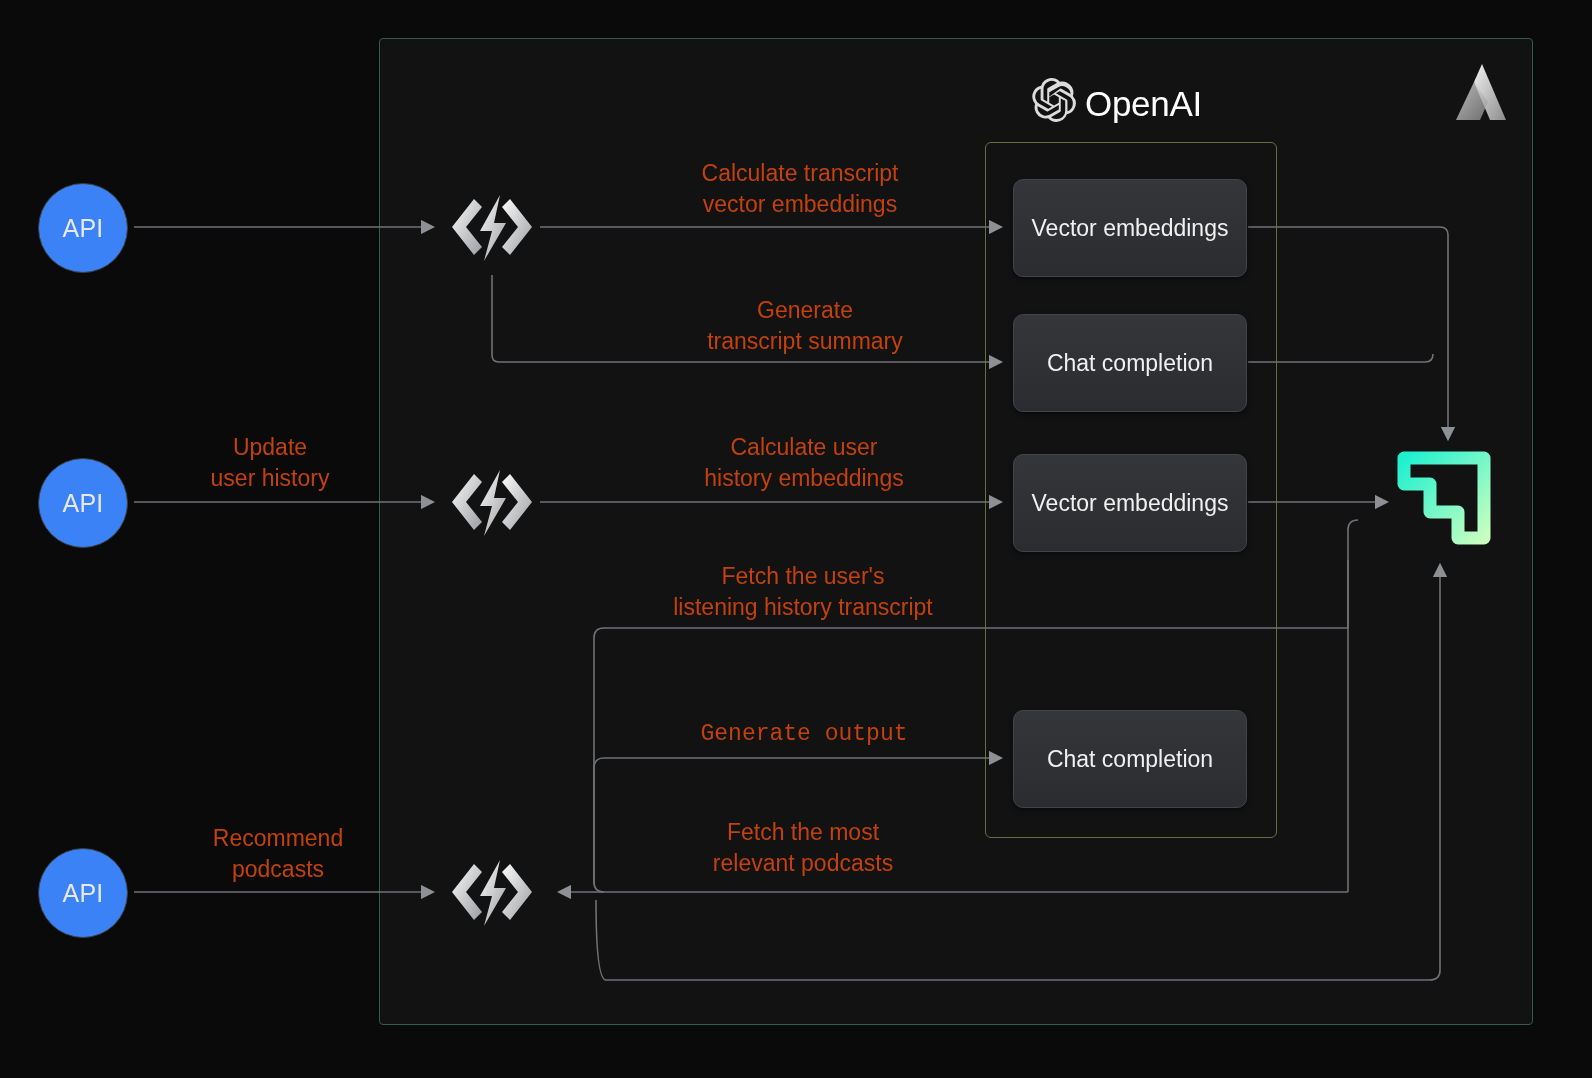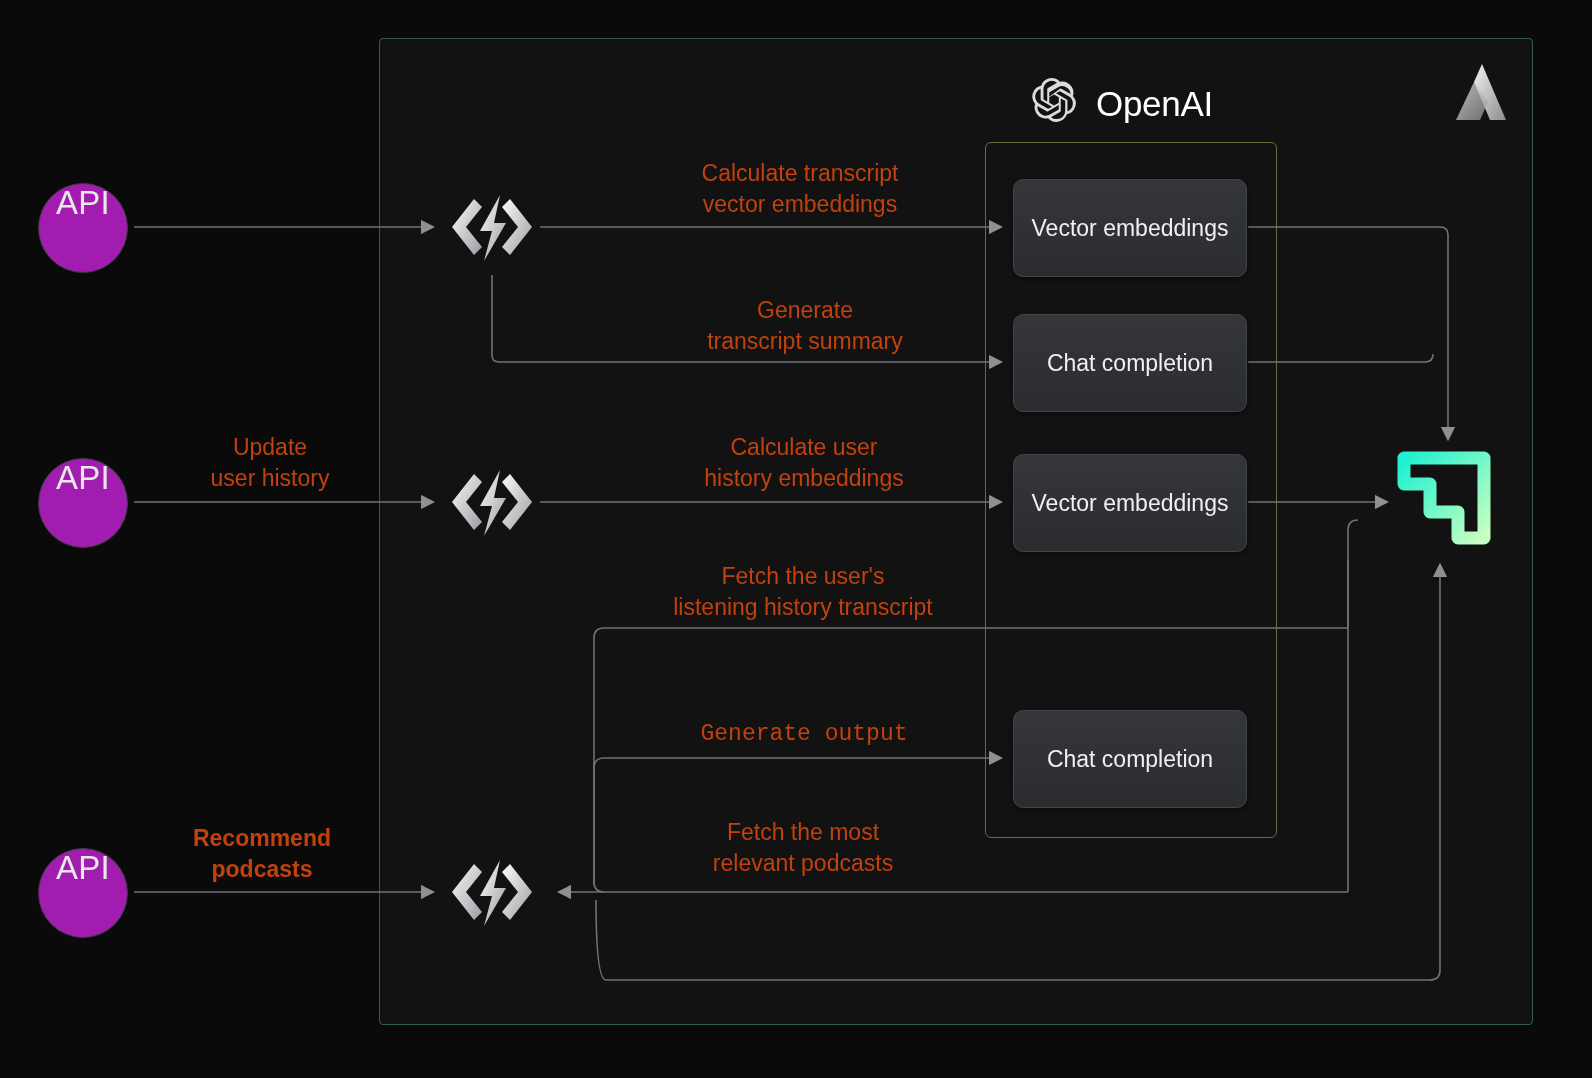--- a/index.html
+++ b/index.html
@@ -41,26 +41,26 @@
     height: 694px;
     border: 1px solid #6a6b3f;
     border-radius: 6px;
     background: transparent;
   }
   .api-node {
     position: absolute;
     width: 88px;
     height: 88px;
     border-radius: 50%;
-    background: #a21caf;
+    background: #3b82f6;
     border: 1px solid #3a3d41;
     color: #e8e8e8;
-    font-size: 33px;
+    font-size: 25px;
     display: flex;
-    align-items: flex-start;
+    align-items: center;
     justify-content: center;
     letter-spacing: 0.2px;
   }
   .svc-box {
     position: absolute;
     width: 232px;
     height: 96px;
     border-radius: 10px;
     background: linear-gradient(180deg, #34363a 0%, #2a2c30 100%);
     border: 1px solid #41444a;
@@ -85,21 +85,21 @@
     line-height: 31px;
     text-align: center;
     white-space: pre-line;
   }
   .brand-openai {
     position: absolute;
     left: 1032px;
     top: 78px;
     display: flex;
     align-items: center;
-    gap: 20px;
+    gap: 9px;
     color: #ffffff;
     font-size: 35px;
     letter-spacing: -0.3px;
   }
   .brand-azure {
     position: absolute;
     left: 1452px;
     top: 62px;
     width: 56px;
     height: 62px;
@@ -253,18 +253,18 @@
 vector embeddings</div>
   <div class="edge-label" style="left:610px; top:295px; width:390px;">Generate
 transcript summary</div>
   <div class="edge-label" style="left:152px; top:432px; width:236px;">Update
 user history</div>
   <div class="edge-label" style="left:608px; top:432px; width:392px;">Calculate user
 history embeddings</div>
   <div class="edge-label" style="left:606px; top:561px; width:394px;">Fetch the user's
 listening history transcript</div>
   <div class="edge-label" style="left:608px; top:719px; width:392px;font-family:Liberation Mono, monospace;">Generate output</div>
-  <div class="edge-label" style="left:144px; top:823px; width:236px;font-weight:bold;">Recommend
+  <div class="edge-label" style="left:160px; top:823px; width:236px;">Recommend
 podcasts</div>
   <div class="edge-label" style="left:606px; top:817px; width:394px;">Fetch the most
 relevant podcasts</div>
 
 </div>
 
 </body></html>

